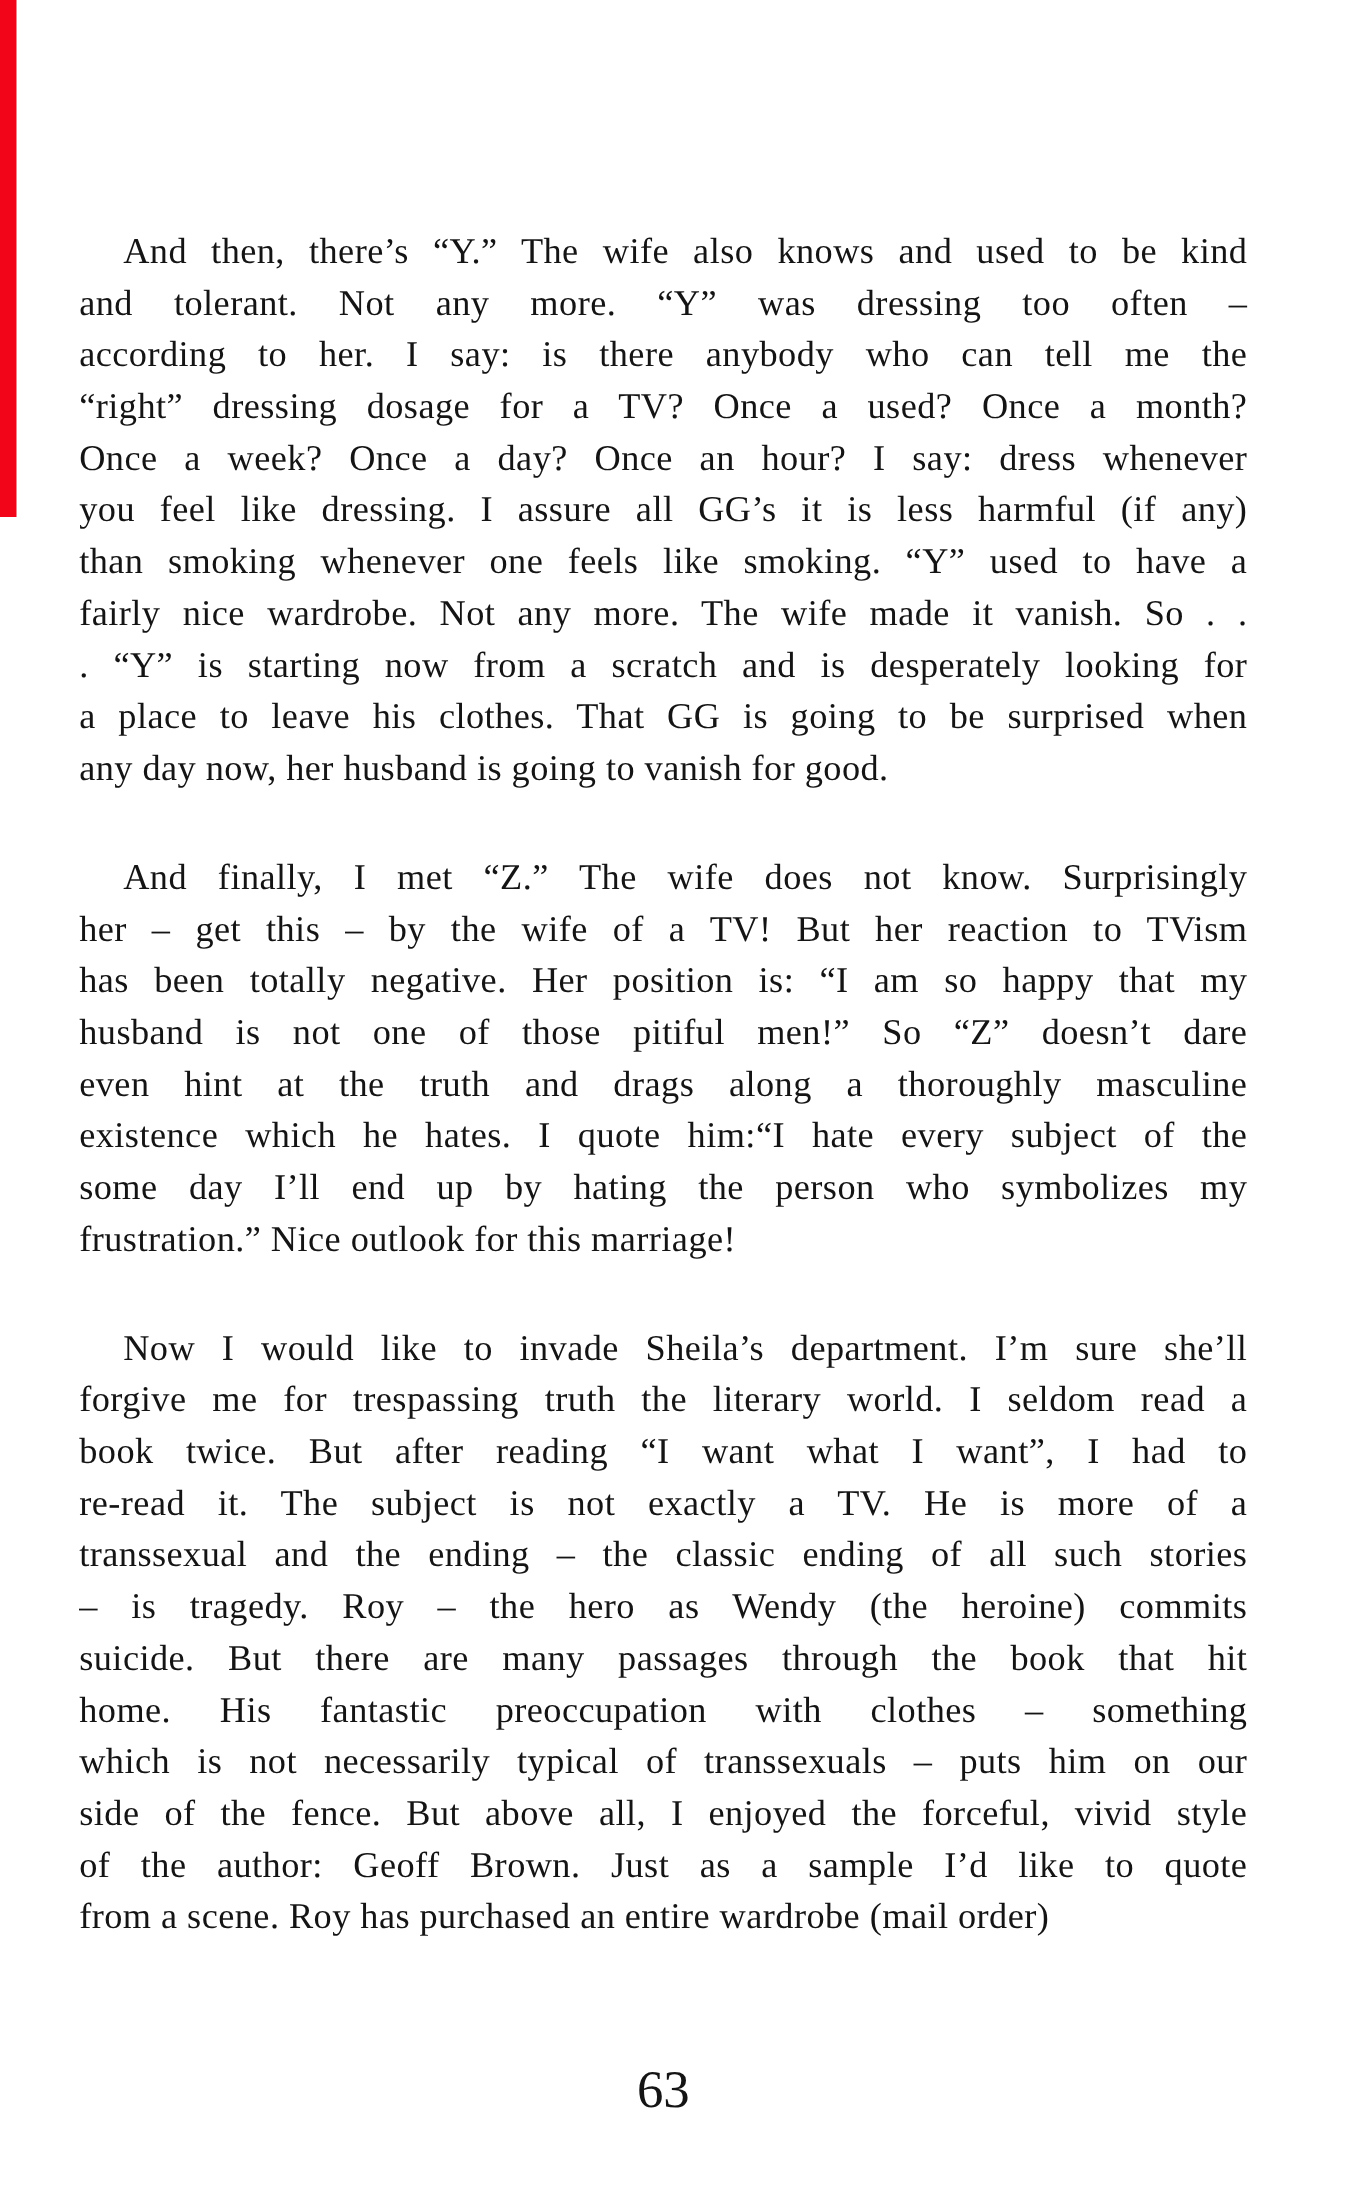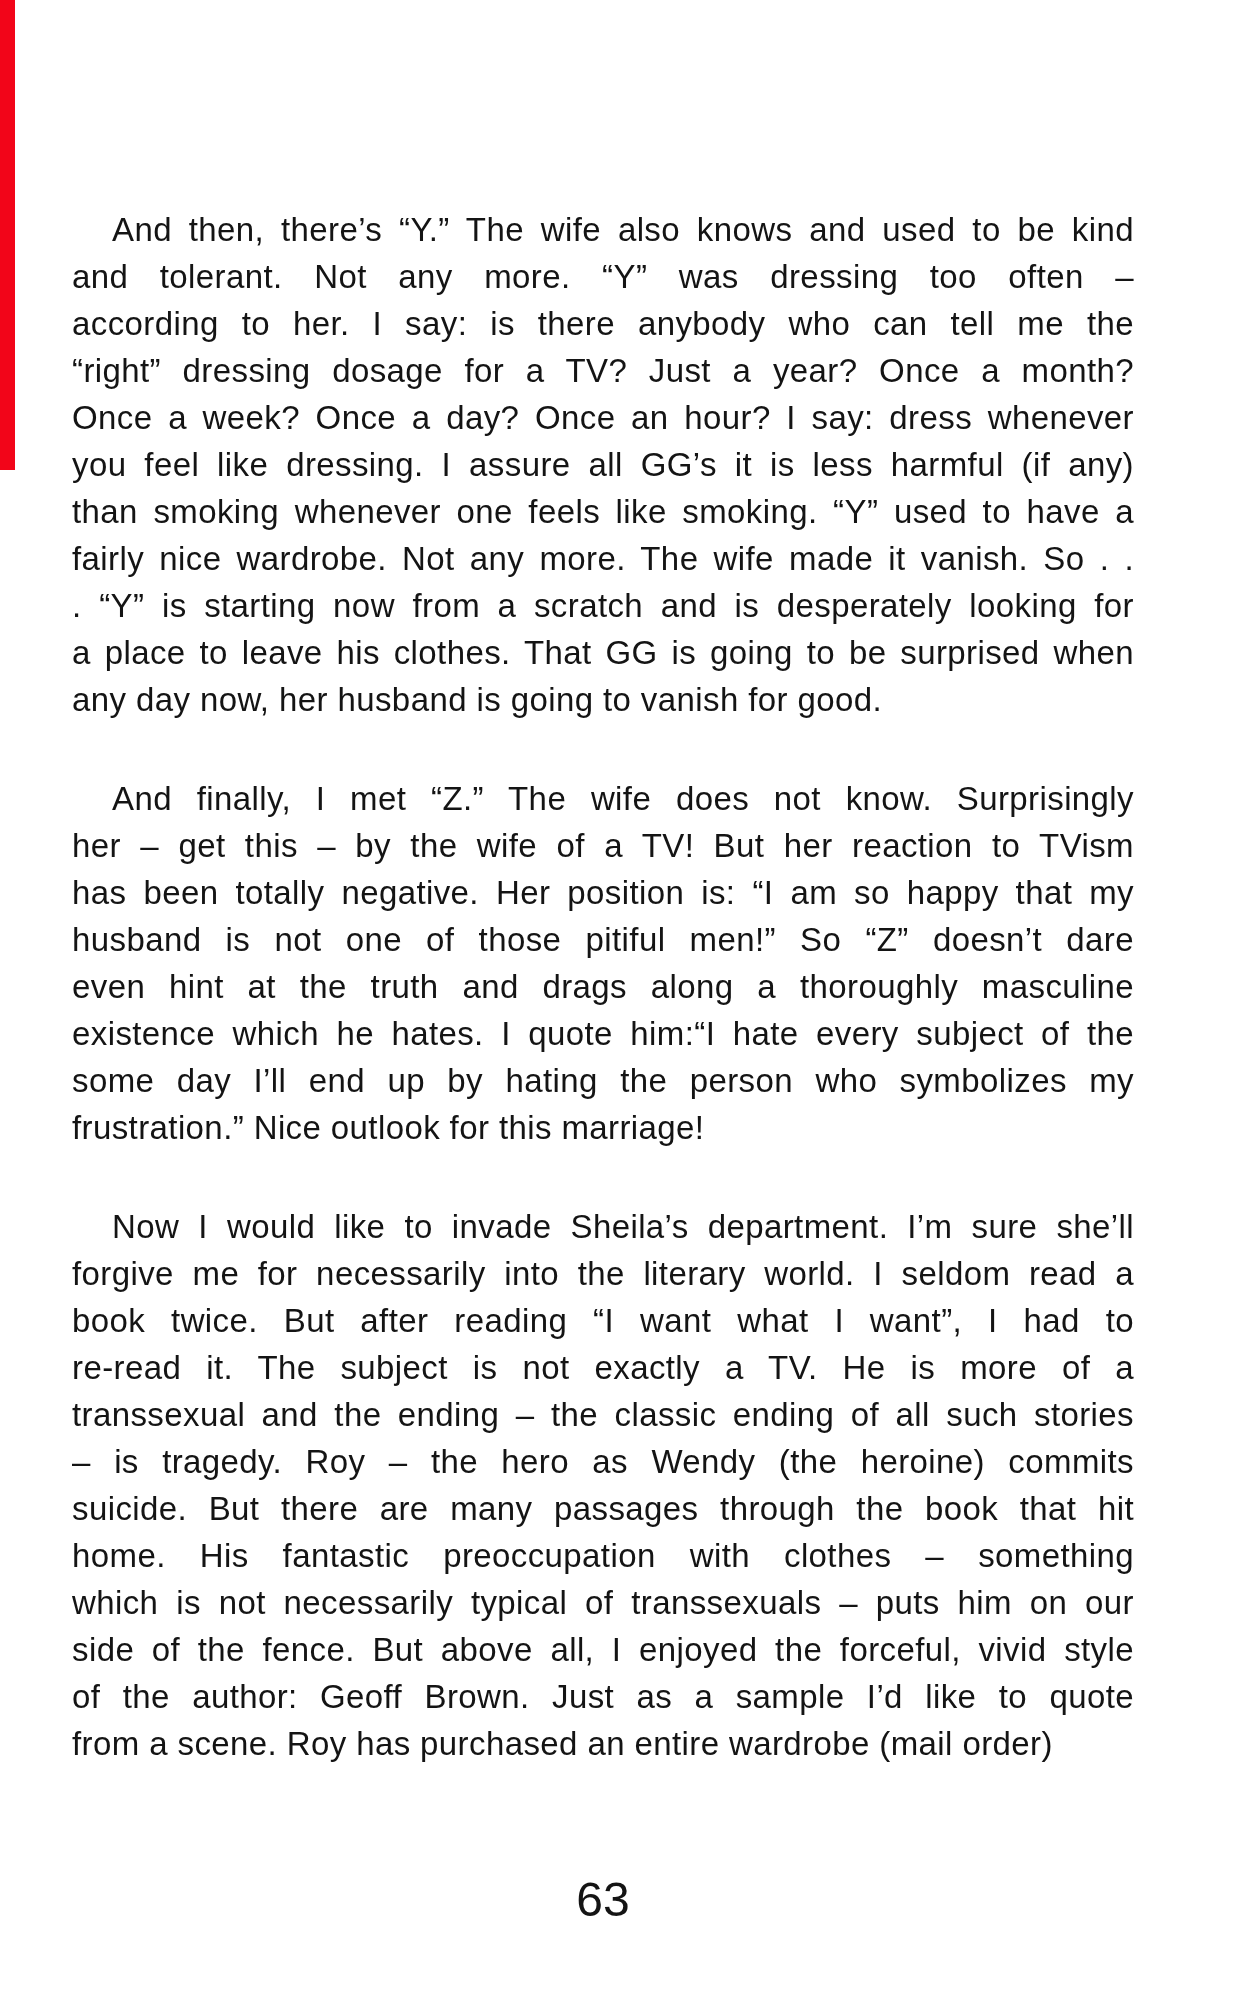--- a/index.html
+++ b/index.html
@@ -6,21 +6,21 @@
     margin: 0;
     padding: 0;
     background: #ffffff;
   }
   .page {
     position: relative;
     width: 1242px;
     height: 1999px;
     background: #fffefe;
     overflow: hidden;
-    font-family: Liberation Sans, sans-serif;
+    font-family: Liberation Serif, serif;
     color: #141414;
   }
   .red-strip {
     position: absolute;
     left: 0;
     top: 0;
     width: 15px;
     height: 470px;
     background: #f20519;
   }
@@ -62,42 +62,42 @@
 </head>
 <body>
 
 <div class="page" style="color: rgb(20, 20, 20); background: rgb(255, 255, 255);">
   <div class="red-strip" style="background: rgb(242, 5, 25);"></div>
   <div class="text-block">
       <div class="paragraph">
         <div class="line first">And then, there’s “Y.” The wife also knows and used to be kind</div>
         <div class="line">and tolerant.  Not any more.  “Y” was dressing too often –</div>
         <div class="line">according to her. I say: is there anybody who can tell me the</div>
-        <div class="line">“right” dressing dosage for a TV? Just a year? Once a month?</div>
+        <div class="line">“right” dressing dosage for a TV? Once a used? Once a month?</div>
         <div class="line">Once a week? Once a day? Once an hour? I say:  dress whenever</div>
         <div class="line">you feel like dressing. I assure all GG’s it is less harmful (if any)</div>
         <div class="line">than smoking whenever one feels like smoking. “Y” used to have a</div>
         <div class="line">fairly nice wardrobe. Not any more. The wife made it vanish. So . .</div>
         <div class="line">. “Y” is starting now from a scratch and is desperately looking for</div>
         <div class="line">a place to leave his clothes. That GG is going to be surprised when</div>
         <div class="line last">any day now, her husband is going to vanish for good.</div>
       </div>
       <div class="paragraph">
         <div class="line first">And finally, I met “Z.” The wife does not know. Surprisingly</div>
         <div class="line">her – get this – by the wife of a TV! But her reaction to TVism</div>
         <div class="line">has been totally negative. Her position is:  “I am so happy that my</div>
         <div class="line">husband is not one of those pitiful men!” So “Z” doesn’t dare</div>
         <div class="line">even hint at the truth and drags along a thoroughly masculine</div>
         <div class="line">existence which he hates. I quote him:“I hate every subject of the</div>
         <div class="line">some day I’ll end up by hating the person who symbolizes my</div>
         <div class="line last">frustration.” Nice outlook for this marriage!</div>
       </div>
       <div class="paragraph">
         <div class="line first">Now I would like to invade Sheila’s department. I’m sure she’ll</div>
-        <div class="line">forgive me for necessarily into the literary world. I seldom read a</div>
+        <div class="line">forgive me for trespassing truth the literary world. I seldom read a</div>
         <div class="line">book twice. But after reading “I want what I want”, I had to</div>
         <div class="line">re-read it. The subject is not exactly a TV. He is more of a</div>
         <div class="line">transsexual and the ending – the classic ending of all such stories</div>
         <div class="line">– is tragedy. Roy – the hero as Wendy (the heroine) commits</div>
         <div class="line">suicide. But there are many passages through the book that hit</div>
         <div class="line">home. His fantastic preoccupation with clothes – something</div>
         <div class="line">which is not necessarily typical of transsexuals – puts him on our</div>
         <div class="line">side of the fence. But above all, I enjoyed the forceful, vivid style</div>
         <div class="line">of the author: Geoff Brown. Just as a sample I’d like to quote</div>
         <div class="line last">from a scene. Roy has purchased an entire wardrobe (mail order)</div>

